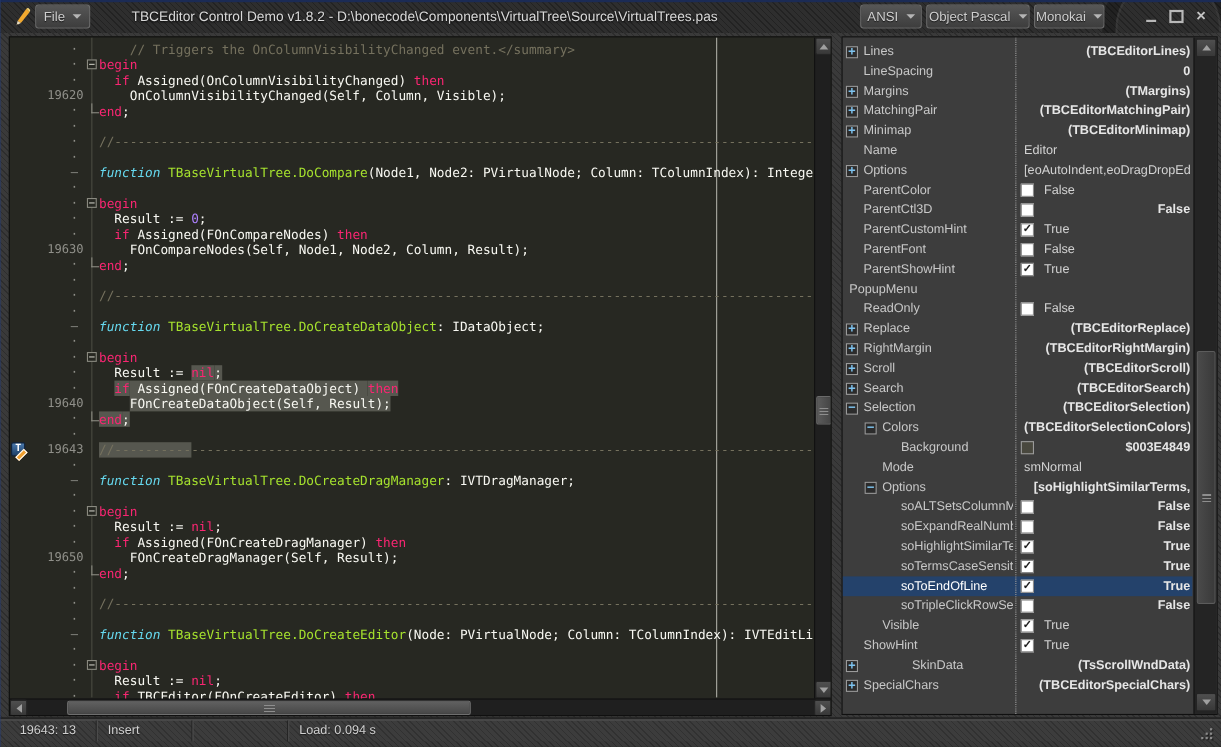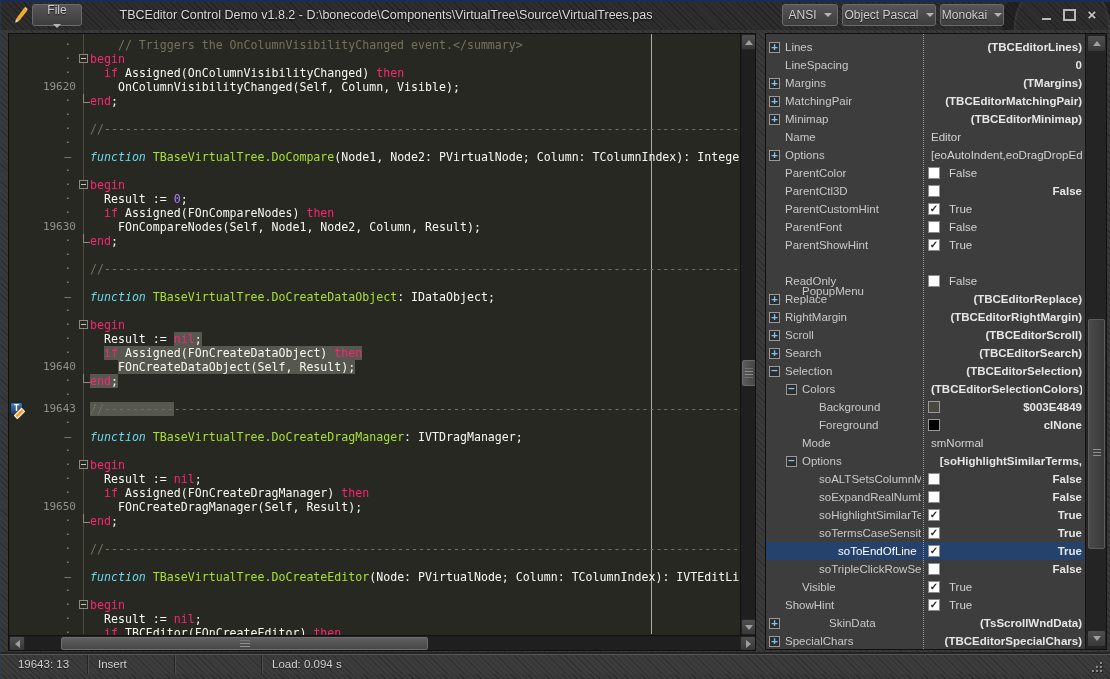--- a/index.html
+++ b/index.html
@@ -26,21 +26,21 @@
     border:12px solid rgba(0,0,0,0.25);box-shadow:0 0 0 2px rgba(255,255,255,0.05) inset;}
   .pencil{position:absolute;left:12px;top:7px;}
   .tbtn{
     position:absolute;top:4px;height:22px;box-sizing:border-box;
     background:linear-gradient(#565656,#3d3d3d);
     border:1px solid #6a6a6a;border-radius:3px;
     color:#cfcfcf;font-size:12px;display:flex;align-items:center;justify-content:center;gap:7px;
     text-shadow:0 1px 1px rgba(0,0,0,0.7);cursor:default;
   }
   .chev{width:0;height:0;border-left:4px solid transparent;border-right:4px solid transparent;border-top:4px solid #b5b5b5;display:inline-block;}
-  .file-btn{left:32px;width:50px;flex-direction:column;}
+  .file-btn{left:32px;width:50px;}
   .btn-ansi{left:782px;width:56px;}
   .btn-lang{left:842px;width:94px;}
   .btn-theme{left:940px;width:64px;}
   .title{
     position:absolute;left:90px;top:0;width:592px;height:30px;line-height:30px;
     text-align:center;color:#d9d9d9;font-size:12.5px;text-shadow:0 1px 2px #000;
     white-space:nowrap;overflow:hidden;
   }
   .winctl{position:absolute;right:10px;top:0;height:30px;display:flex;align-items:center;gap:7px;}
   .wbtn{width:16px;height:18px;display:flex;align-items:flex-end;justify-content:center;cursor:default;}
@@ -99,21 +99,21 @@
   
   .props{
     position:absolute;left:765px;top:33px;width:342px;height:617px;
     background:#3d3d3d;border:1px solid #101010;box-sizing:border-box;overflow:hidden;
   }
   .colsep{position:absolute;left:157px;top:0;width:1px;height:615px;border-left:1px dotted #9b9b9b;z-index:3;}
   .prows{position:absolute;left:0;top:4px;width:318px;z-index:2;}
   .prow{position:relative;height:18px;font-size:11.5px;color:#c8c8c8;}
   .prow.selrow{background:#24426b;}
   .pname{position:absolute;top:0;line-height:18px;white-space:nowrap;overflow:hidden;}
-  .prow.selrow .pname{color:#ffffff;margin-left:19px;}
+  .prow.selrow .pname{color:#ffffff;}
   .pval{position:absolute;left:165px;right:2px;top:0;line-height:18px;white-space:nowrap;overflow:hidden;color:#d2d2d2;}
   .pval.b{font-weight:bold;color:#e6e6e6;text-align:right;}
   .pval.withicon{left:183px;}
   .expico{position:absolute;top:4px;width:11px;height:11px;box-sizing:border-box;border:1px solid #9a9a9a;
     background:#2c2c2c;color:#7ec3ef;font-size:11px;line-height:8px;text-align:center;font-weight:bold;font-family:"DejaVu Sans Mono",monospace;}
   .chk{position:absolute;left:162px;top:3px;width:12px;height:12px;background:#fff;border:1px solid #8a8a8a;
     box-sizing:border-box;color:#222;font-size:10px;line-height:10px;text-align:center;font-weight:bold;}
   .swatch{position:absolute;left:162px;top:3px;width:12px;height:12px;border:1px solid #9a9a9a;box-sizing:border-box;}
   .pscroll{position:absolute;left:319px;top:0;width:21px;height:615px;background:#242424;border-left:1px solid #151515;box-sizing:border-box;}
   .pscroll .up{left:1px;top:1px;width:19px;height:17px;}
@@ -451,21 +451,21 @@
           <span class="pname" style="left: 19px; width: 136px;">ParentFont</span>
           <span class="chk"></span>
           <span class="pval withicon">False</span>
         </div>
         <div class="prow">
           <span class="pname" style="left: 19px; width: 136px;">ParentShowHint</span>
           <span class="chk">✓</span>
           <span class="pval withicon">True</span>
         </div>
         <div class="prow">
-          <span class="pname" style="left: 36px; width: 136px; margin-top: 28px;">PopupMenu</span>
+          <span class="pname" style="left: 6px; width: 136px;">PopupMenu</span>
           <span class="pval"></span>
         </div>
         <div class="prow">
           <span class="pname" style="left: 19px; width: 136px;">ReadOnly</span>
           <span class="chk"></span>
           <span class="pval withicon">False</span>
         </div>
         <div class="prow">
           <span class="expico" style="left: 3px;">+</span>
           <span class="pname" style="left: 19px; width: 136px;">Replace</span>
@@ -493,25 +493,20 @@
         </div>
         <div class="prow">
           <span class="expico" style="left: 20px;">−</span>
           <span class="pname" style="left: 36px; width: 119px;">Colors</span>
           <span class="pval b">(TBCEditorSelectionColors)</span>
         </div>
         <div class="prow">
           <span class="pname" style="left: 53px; width: 102px;">Background</span>
           <span class="swatch" style="background: rgb(73, 72, 62);"></span>
           <span class="pval b withicon">$003E4849</span>
-        </div>
-        <div class="prow">
-          <span class="pname" style="left: 53px; width: 102px;">Foreground</span>
-          <span class="swatch" style="background: rgb(0, 0, 0);"></span>
-          <span class="pval b withicon">clNone</span>
         </div>
         <div class="prow">
           <span class="pname" style="left: 36px; width: 119px;">Mode</span>
           <span class="pval">smNormal</span>
         </div>
         <div class="prow">
           <span class="expico" style="left: 20px;">−</span>
           <span class="pname" style="left: 36px; width: 119px;">Options</span>
           <span class="pval b">[soHighlightSimilarTerms,</span>
         </div>

